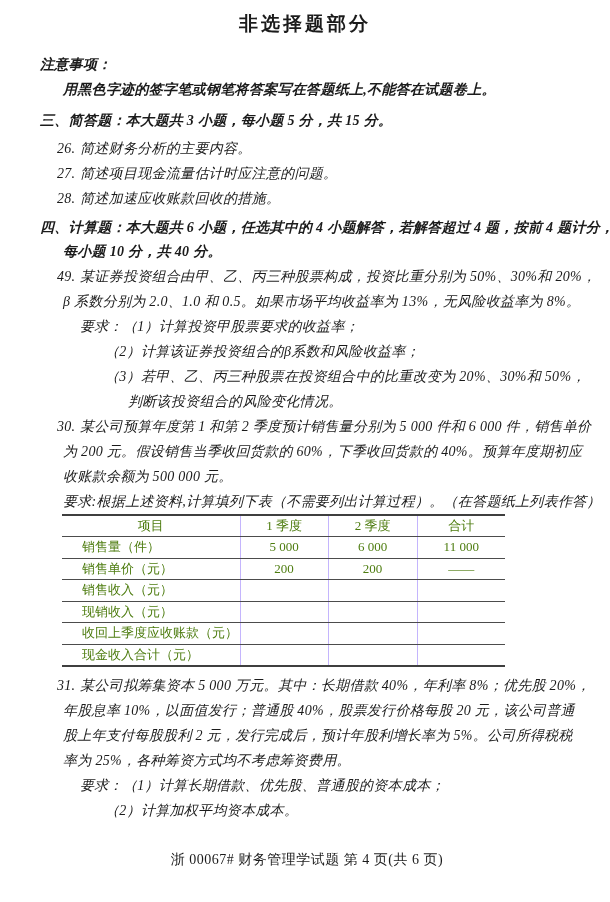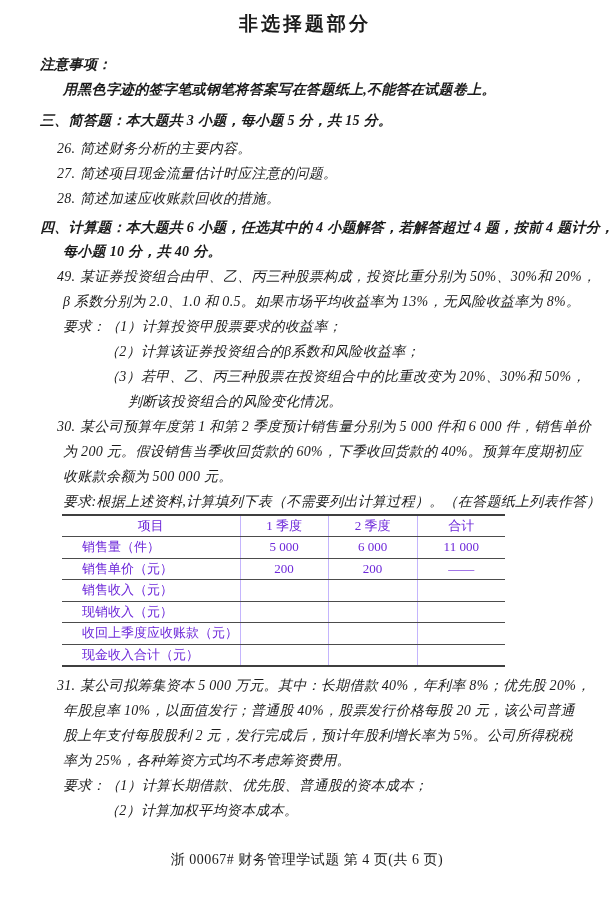--- a/index.html
+++ b/index.html
@@ -19,26 +19,26 @@
   .l1 { margin-left:23px; }   
   .l2 { margin-left:65px; }   
   .l3 { margin-left:88px; }   
   .block40 { margin-left:40px; }
   .notice-label { margin-top:16px; }
   .sec3-heading { margin-top:6px; }
   .first-sq { margin-top:3px; }
   .sec4 { margin-top:5px; }
   .sec4 .line { line-height:24px; }
   .qnum { display:inline-block; width:23px;margin-left:17px; }
-  .req-label { display:inline; }
+  .req-label { display:inline;margin-left:17px; }
   .table-title { margin-left:62px; width:443px; text-align:center; font-size:14px; line-height:22px; }
   table.budget {
     margin-left:62px; width:443px; border-collapse:collapse; table-layout:fixed;
     border-top:2px solid #3f3f3f; border-bottom:2px solid #3f3f3f;
-    font-size:13px; color:#6d28d9;
+    font-size:13px; color:#4d7c0f;
   }
   table.budget th, table.budget td {
     height:21.5px; padding:0; border-bottom:1px solid #4c4c4c;
     text-align:center; font-weight:normal; white-space:nowrap; overflow:hidden;
   }
   table.budget th + th, table.budget td + td { border-left:1px solid #c4b5fd; }
   table.budget td.rowlabel { text-align:left; padding-left:20px; }
   .col0 { width:178px; } .col1 { width:88px; } .col2 { width:89px; } .col3 { width:88px; }
   .footer {
     position:absolute; left:4px; right:0; top:851px;

